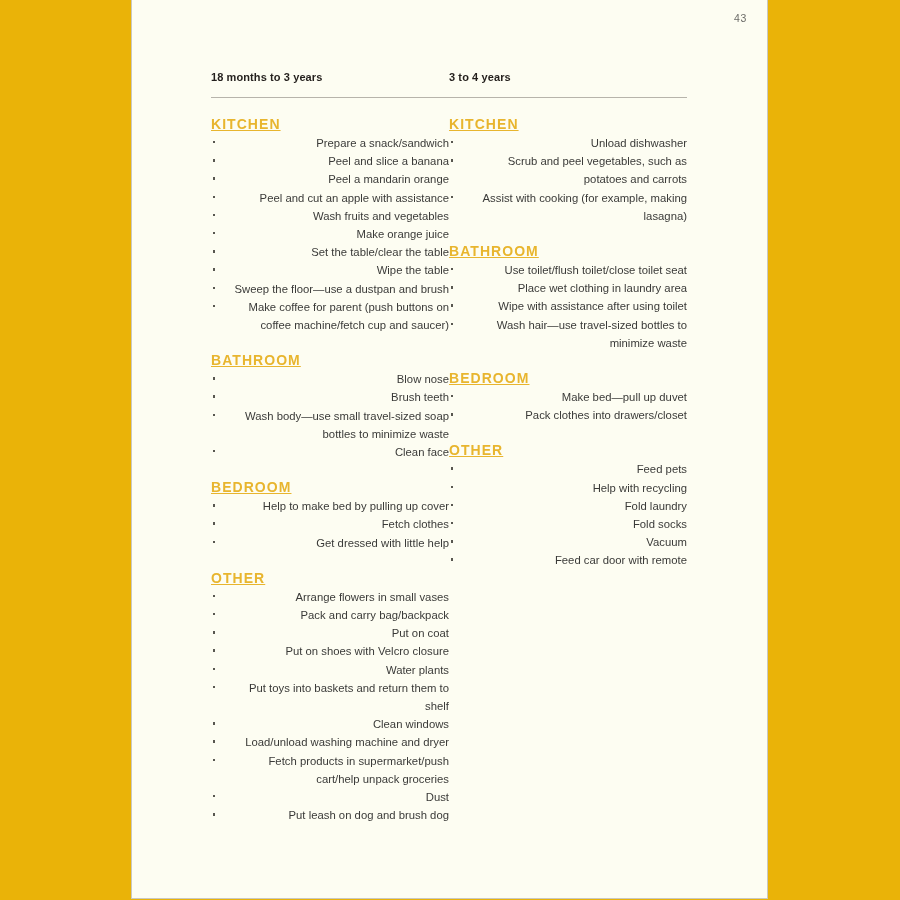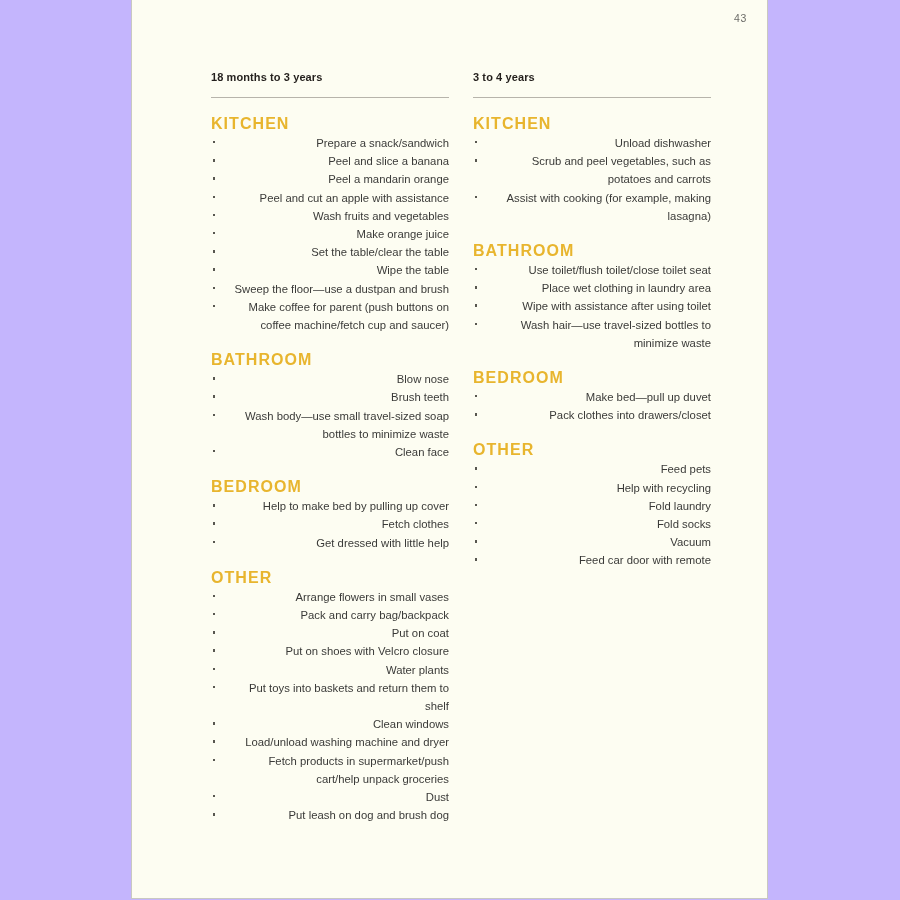--- a/index.html
+++ b/index.html
@@ -5,21 +5,21 @@
   * { box-sizing: border-box; }
   html, body {
     margin: 0; padding: 0;
     width: 900px; height: 900px;
     background: #ffffff;
     font-family: "Liberation Sans", sans-serif;
   }
   #root {
     position: relative;
     width: 900px; height: 900px;
-    background: #c4b5fd;
+    background: #eab308;
     overflow: hidden;
   }
   #page {
     position: absolute;
     left: 131px; top: -2px;
     width: 637px; height: 901px;
     background: #fdfdf2;
     border: 1px solid #c9c8c0;
     border-top: none;
   }
@@ -28,46 +28,46 @@
     right: 20px; top: 14px;
     font-size: 10.5px;
     color: #6b6b67;
     letter-spacing: 0.6px;
   }
   #columns {
     position: absolute;
     left: 79px; top: 72px;
     width: 500px;
     display: flex;
-    gap: 24px;
   }
   .column { width: 238px; }
   .col-title {
     font-size: 11px;
     font-weight: bold;
     color: #231f1c;
     letter-spacing: 0.1px;
     line-height: 14px;
     margin: 0 0 13px 0;
   }
   .col-rule {
     height: 1px;
     background: #b7b4ab;
     width: 100%;
     margin-bottom: 19px;
   }
   .section { margin-bottom: 0; }
   .section + .section { margin-top: 19px; }
   .section-heading {
-    font-size: 16px;
+    font-size: 14px;
     font-weight: bold;
     color: #e8b52e;
     letter-spacing: 1.05px;
     line-height: 14px;
     margin: 0 0 3px 0;
+    text-decoration: underline;
   }
   ul.task-list {
     list-style: none;
     margin: 0; padding: 0;
   }
   ul.task-list > li {
     position: relative;
     padding-left: 15px;
     font-size: 11.3px;
     line-height: 18.2px;

